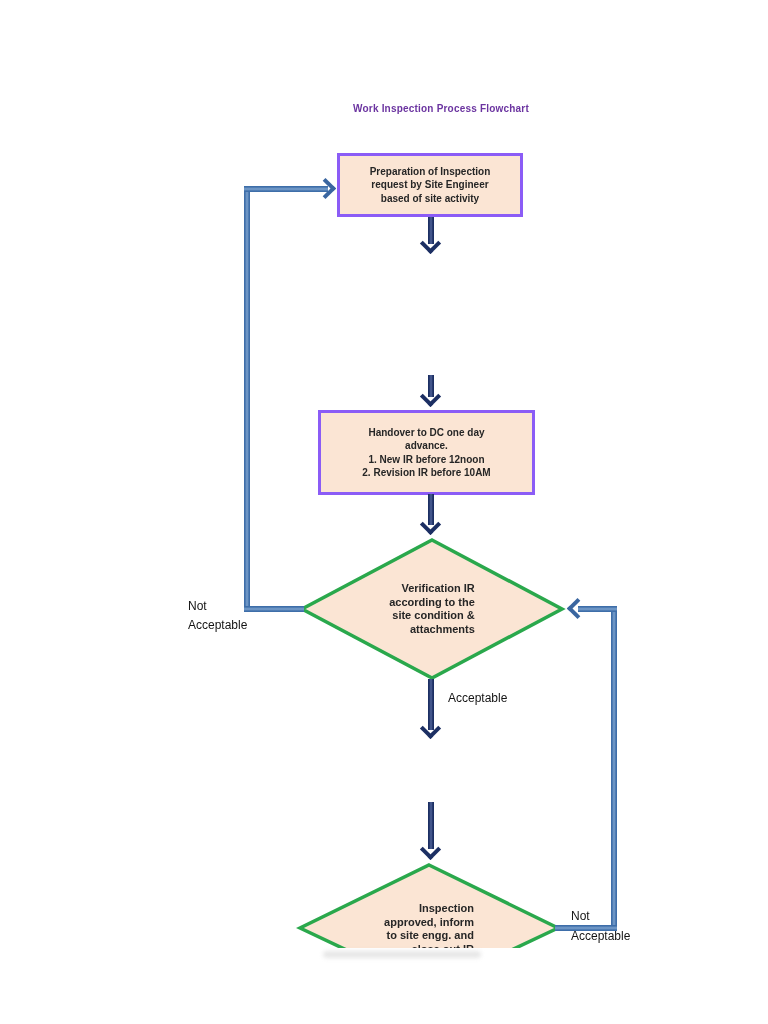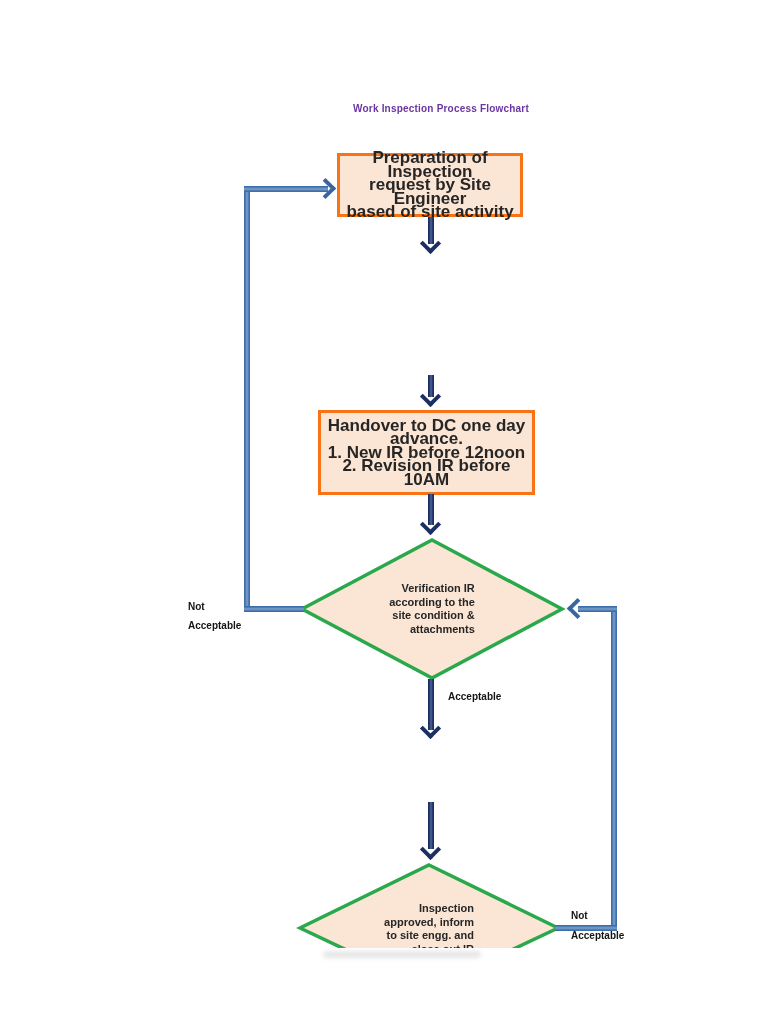--- a/index.html
+++ b/index.html
@@ -7,23 +7,23 @@
     position:relative; width:768px; height:1024px; background:#ffffff;
     font-family:"Liberation Sans", sans-serif; overflow:hidden;
   }
   .title {
     position:absolute; left:116px; top:103px; width:650px;
     text-align:center; font-size:10px; font-weight:bold; color:#6b34a0;
     letter-spacing:.2px;
   }
   .process {
     position:absolute; box-sizing:border-box;
-    background:#fbe5d4; border:3px solid #f97316;
+    background:#fbe5d4; border:3px solid #8b5cf6;
     display:flex; align-items:center; justify-content:center;
-    text-align:center; font-weight:bold; font-size:17px; line-height:13.5px;
+    text-align:center; font-weight:bold; font-size:10px; line-height:13.5px;
     color:#262626; white-space:pre-line;
   }
   #box-prepare   { left:337px; top:153px; width:186px; height:64px; }
   #box-attach    { left:339px; top:253px; width:184px; height:122px;
                    flex-direction:column; align-items:stretch; justify-content:center;
                    text-align:left; padding:2px 9px; line-height:14px; }
   #box-attach .att-heading { text-align:center; }
   #box-handover  { left:318px; top:410px; width:217px; height:85px; }
   #box-submit    { left:340px; top:741px; width:185px; height:61px; }
 
@@ -71,21 +71,21 @@
     background:linear-gradient(180deg,#3e6ea9 15%,#7ba1cd 50%,#3e6ea9 85%);
   }
   #loopL-v      { left:244px; top:186px; height:426px; }
   #loopL-h-top  { left:244px; top:186px; width:84px;  }
   #loopL-h-bot  { left:244px; top:606px; width:60px;  }
   #loopR-v      { left:611px; top:606px; height:325px; }
   #loopR-h-top  { left:578px; top:606px; width:39px;  }
   #loopR-h-bot  { left:555px; top:925px; width:62px;  }
 
   .small-label {
-    position:absolute; font-weight:bold; font-size:10px; color:#141414;
+    position:absolute; font-weight:normal; font-size:12px; color:#141414;
     white-space:pre-line;
   }
   #lbl-na-left  { left:188px; top:597px; line-height:19px; }
   #lbl-accept   { left:448px; top:691px; }
   #lbl-na-right { left:571px; top:906px; line-height:20px; }
 
   #cut-artifact {
     position:absolute; left:323px; top:951px; width:158px; height:7px;
     background:#b9b9b9; opacity:.35; filter:blur(2px); border-radius:4px;
   }

